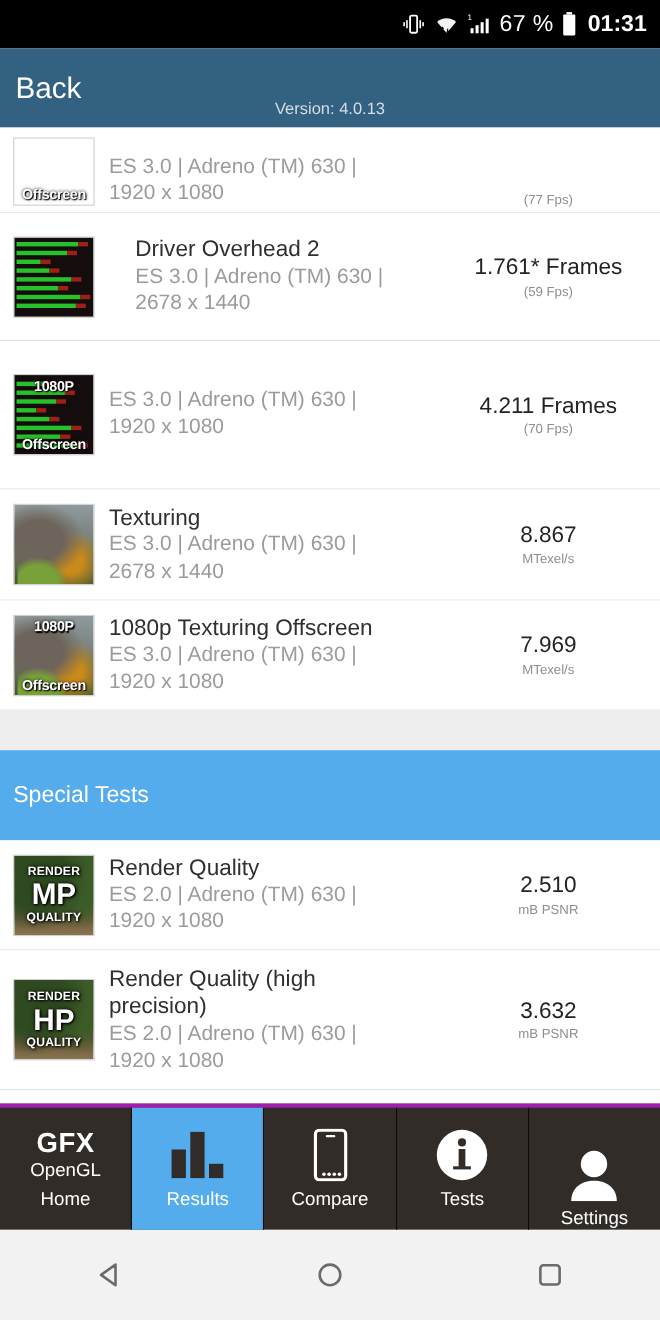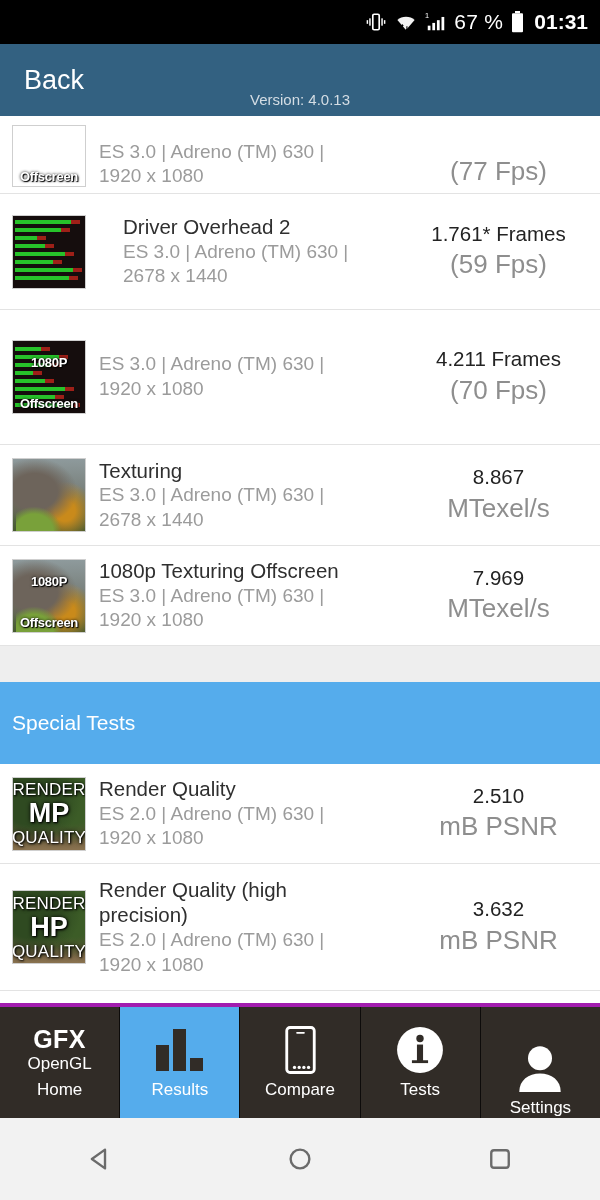--- a/index.html
+++ b/index.html
@@ -20,21 +20,21 @@
   .sb-icon { display: flex; align-items: center; }
   .sb-text { font-size: 21px; font-weight: normal; letter-spacing: .3px; }
   .sb-clock { font-size: 21px; font-weight: bold; margin-left: 2px; }
 
   
   .appbar {
     flex: 0 0 72px; background: #336181; position: relative;
     display: flex; align-items: center;
   }
   .back-btn {
-    color: #ffffff; font-size: 27px; padding-left: 24px; line-height: 1;
+    color: #ffffff; font-size: 27px; padding-left: 14px; line-height: 1;
     margin-bottom: 0;
   }
   .version {
     position: absolute; left: 0; right: 0; bottom: 8px;
     text-align: center; color: #d4dde4; font-size: 15px;
   }
 
   
   .list { flex: 1 1 auto; background: #ffffff; overflow: hidden; position: relative; }
 
@@ -50,21 +50,21 @@
     width: 74px; height: 74px; flex: 0 0 74px;
     position: relative; overflow: hidden;
     border: 1px solid #cfcfcf;
   }
   .thumb .badge-top, .thumb .badge-bottom {
     position: absolute; left: 0; right: 0; text-align: center;
     color: #ffffff; font-weight: bold; font-size: 13px;
     text-shadow: 0 0 3px #000, 1px 1px 1px #000;
     letter-spacing: -.3px;
   }
-  .thumb .badge-top { top: 14px; }
+  .thumb .badge-top { top: 2px; }
   .thumb .badge-bottom { bottom: 2px; }
 
   
   .art-bars { background: #150d0d; position: absolute; inset: 0; }
   .art-bars i {
     position: absolute; left: 2px; height: 4px; background: #27c22a;
     display: block;
   }
   .art-bars i::after {
     content: ""; position: absolute; right: -9px; top: 0;
@@ -94,30 +94,30 @@
       radial-gradient(ellipse at 30% 35%, #b5743a 0 20%, rgba(181,116,58,0) 50%),
       linear-gradient(#2a2622 0%, #4a3a2c 45%, #6d destroy 100%),
       linear-gradient(#2a2622 0%, #4a3a2c 45%, #7a5c3c 100%);
   }
   .rq-label {
     position: absolute; inset: 0;
     display: flex; flex-direction: column; align-items: center; justify-content: center;
     color: #ffffff; text-shadow: 0 0 4px #000, 1px 1px 2px #000;
     line-height: 1;
   }
-  .rq-label .rq-small { font-size: 17px; font-weight: normal; letter-spacing: .2px; }
+  .rq-label .rq-small { font-size: 11px; font-weight: bold; letter-spacing: .2px; }
   .rq-label .rq-big { font-size: 27px; font-weight: bold; margin: 2px 0; }
 
   .row-mid { flex: 1 1 auto; padding-left: 13px; padding-right: 6px; min-width: 0; }
   .row-title { font-size: 20.5px; color: #2f2f2f; line-height: 1.25; }
   .row-sub { font-size: 19px; color: #9b9b9b; line-height: 1.3; }
 
   .row-val { flex: 0 0 175px; text-align: center; }
   .val-main { font-size: 20.5px; color: #232323; line-height: 1.3; }
-  .val-sub { font-size: 26px; color: #8e8e8e; line-height: 1.35; }
+  .val-sub { font-size: 12px; color: #8e8e8e; line-height: 1.35; }
 
   .gap { height: 36px; background: #eeeeee; }
 
   .section-head {
     background: #55acec; color: #ffffff;
     height: 82px; display: flex; align-items: center;
     padding-left: 12px; font-size: 21px;
   }
 
   

